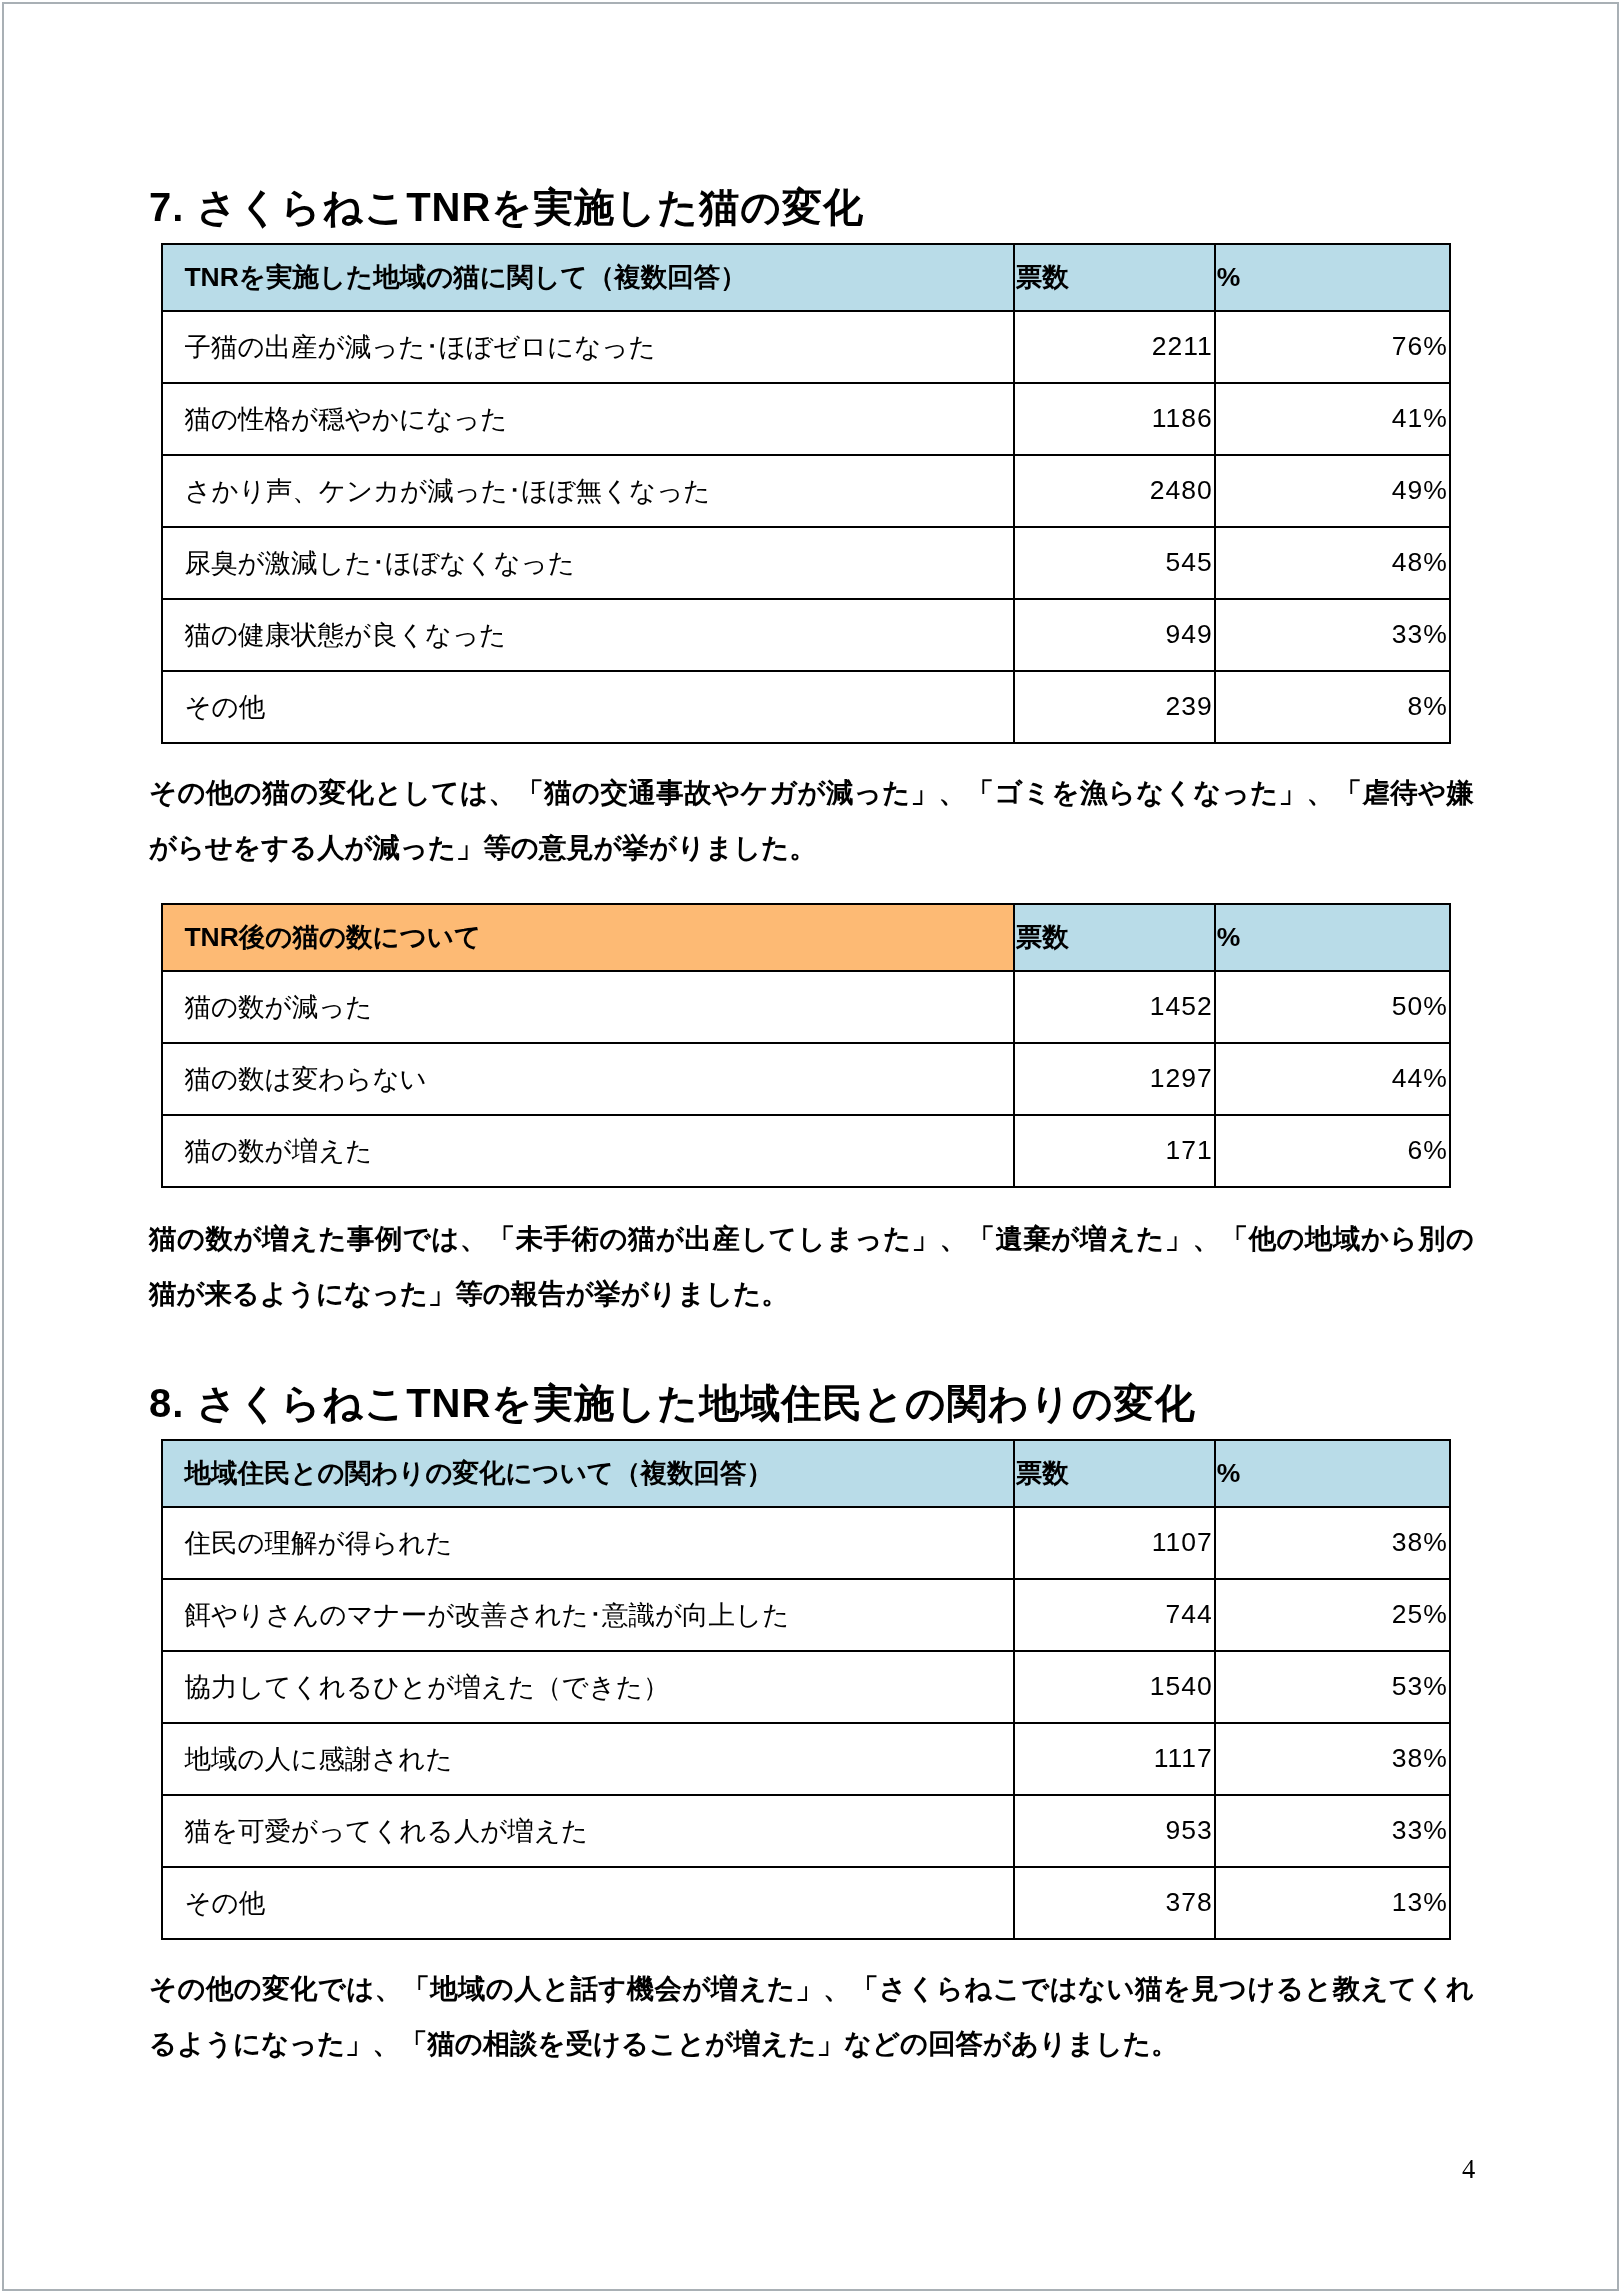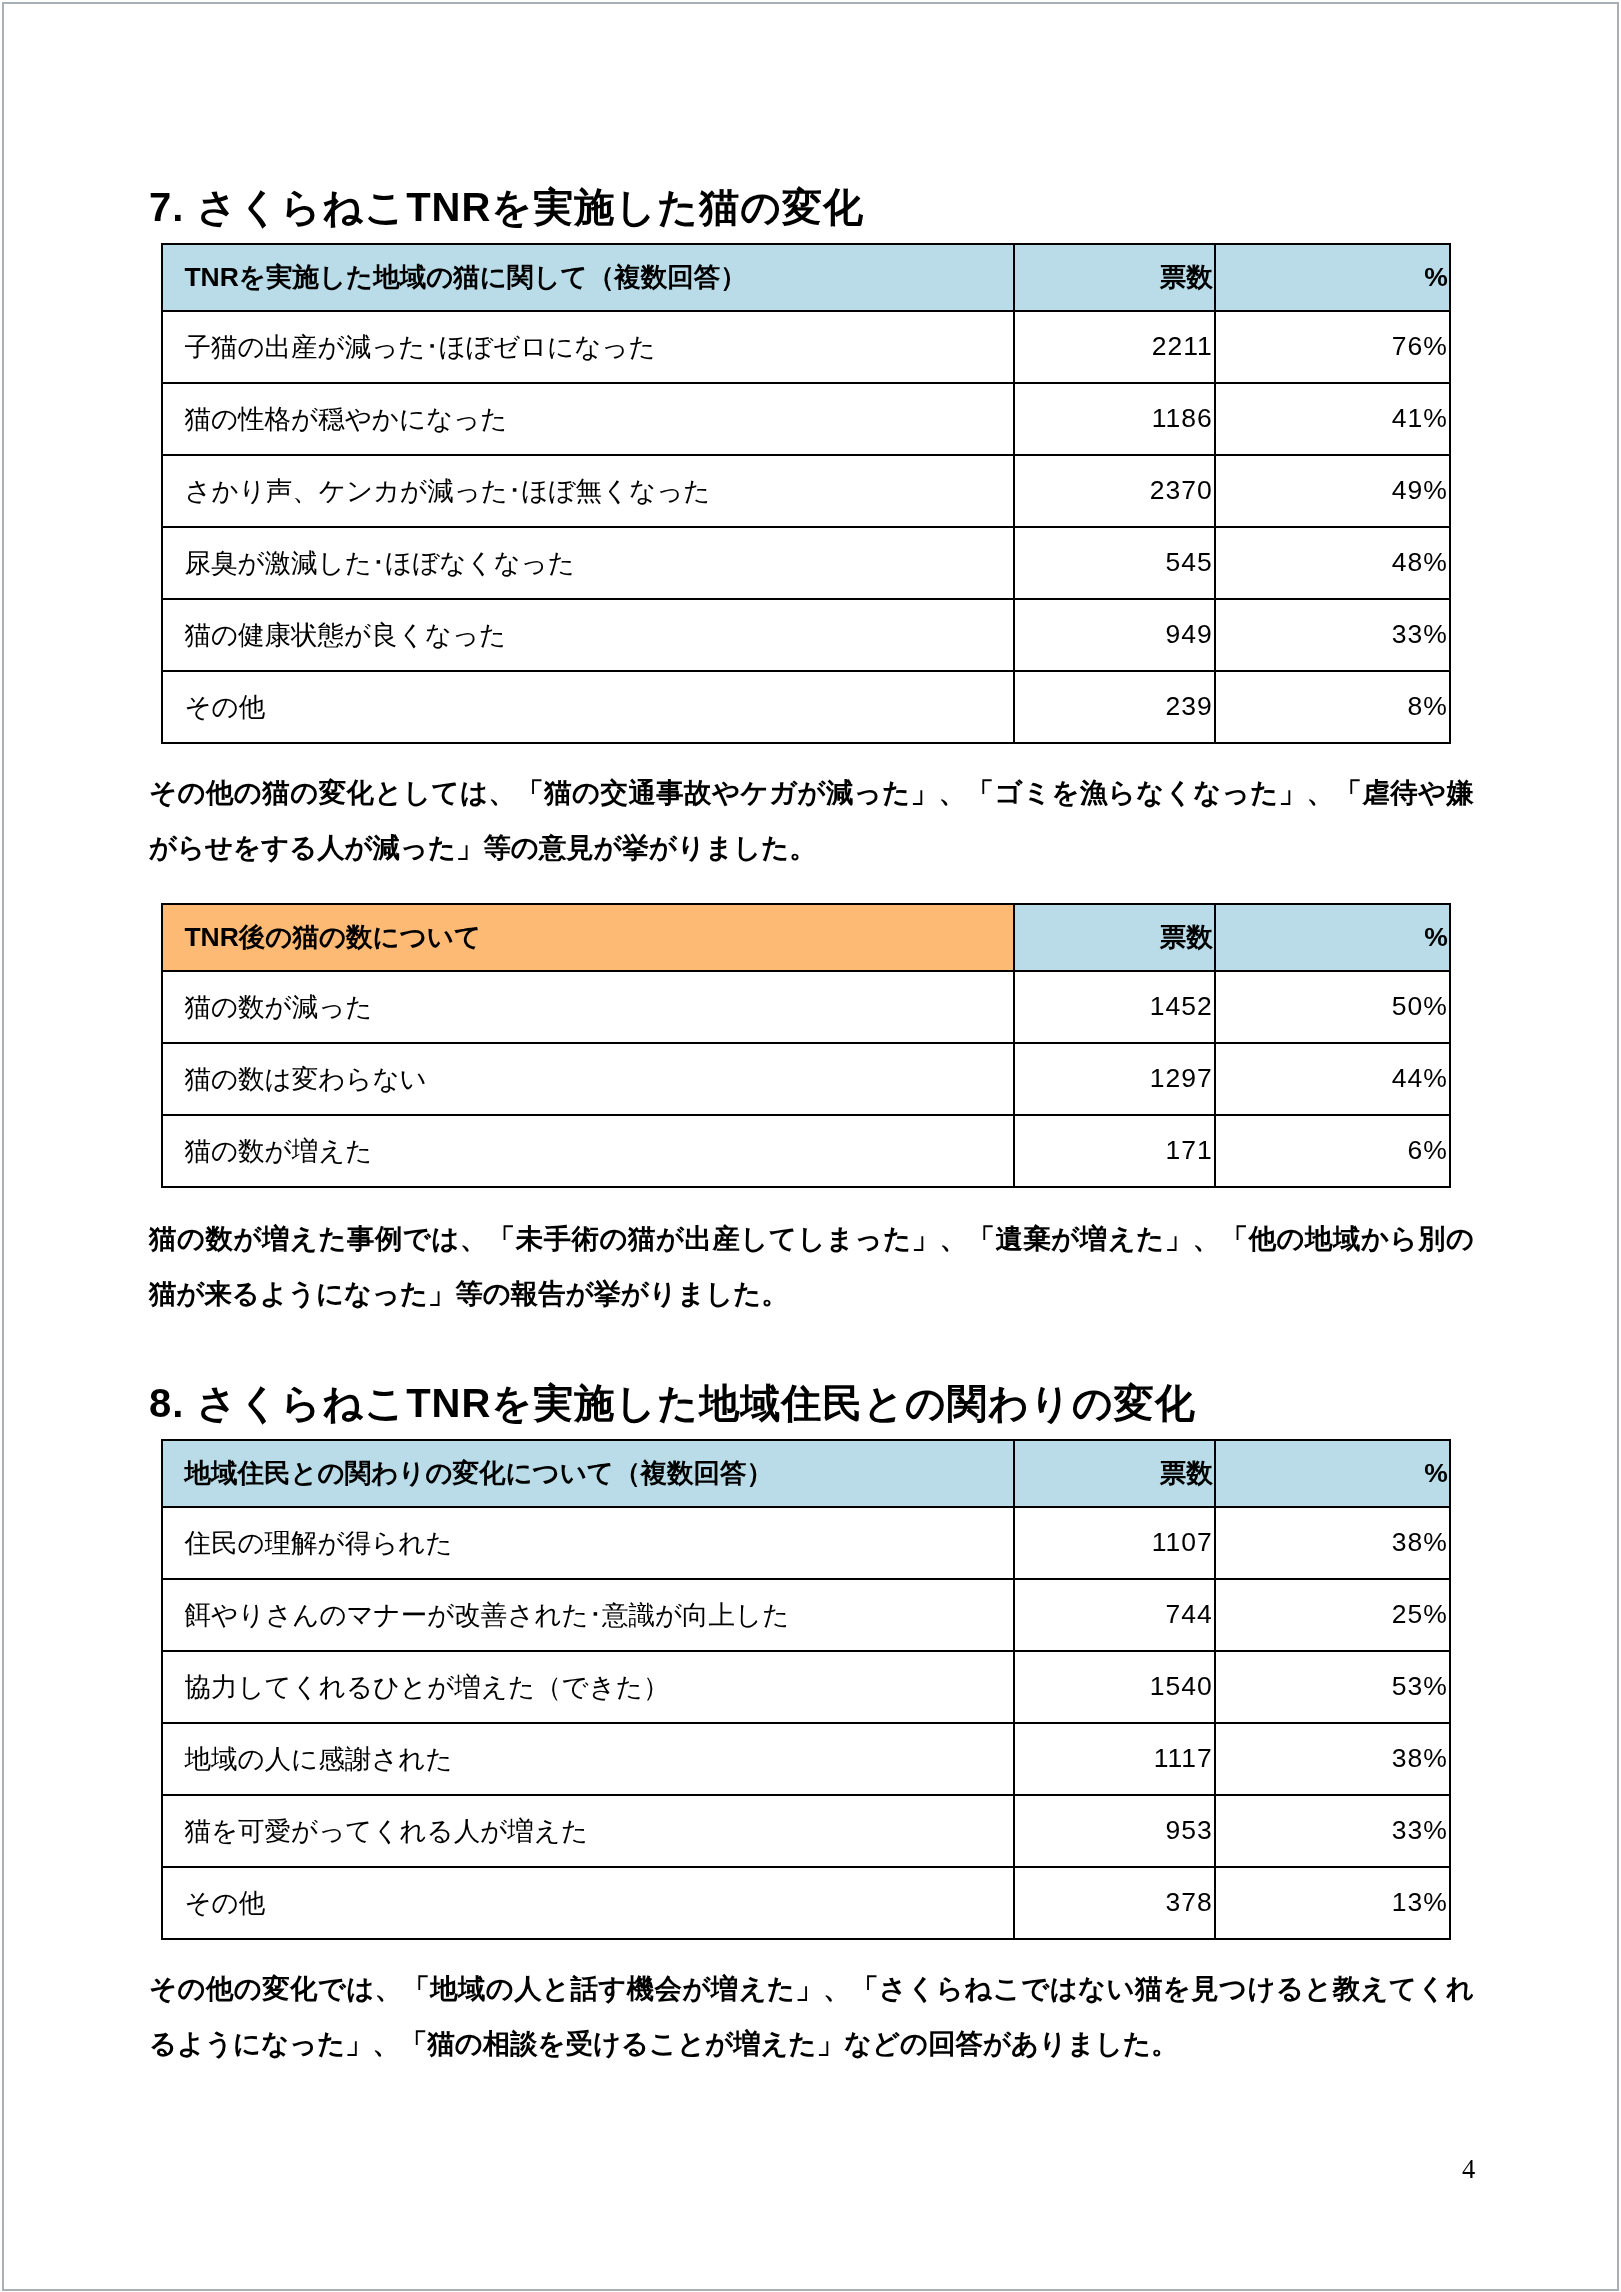--- a/index.html
+++ b/index.html
@@ -44,21 +44,21 @@
   table.vote-table td{
     border:2px solid #000;
     vertical-align:middle;
     overflow:hidden;
     white-space:nowrap;
   }
   table.vote-table thead th{
     height:63px;
     font-size:26.5px;
     font-weight:bold;
-    text-align:right;
+    text-align:left;
   }
   table.vote-table thead th.lh{
     text-align:left;
     padding-left:21.6px;
   }
   table.vote-table tbody td{
     height:68px;
     font-size:26.5px;
     font-weight:normal;
   }
@@ -113,21 +113,21 @@
         <td class="num">2211</td>
         <td class="num">76%</td>
       </tr>
       <tr>
         <td class="lbl">猫の性格が穏やかになった</td>
         <td class="num">1186</td>
         <td class="num">41%</td>
       </tr>
       <tr>
         <td class="lbl">さかり声、ケンカが減った･ほぼ無くなった</td>
-        <td class="num">2370</td>
+        <td class="num">2480</td>
         <td class="num">49%</td>
       </tr>
       <tr>
         <td class="lbl">尿臭が激減した･ほぼなくなった</td>
         <td class="num">545</td>
         <td class="num">48%</td>
       </tr>
       <tr>
         <td class="lbl">猫の健康状態が良くなった</td>
         <td class="num">949</td>

